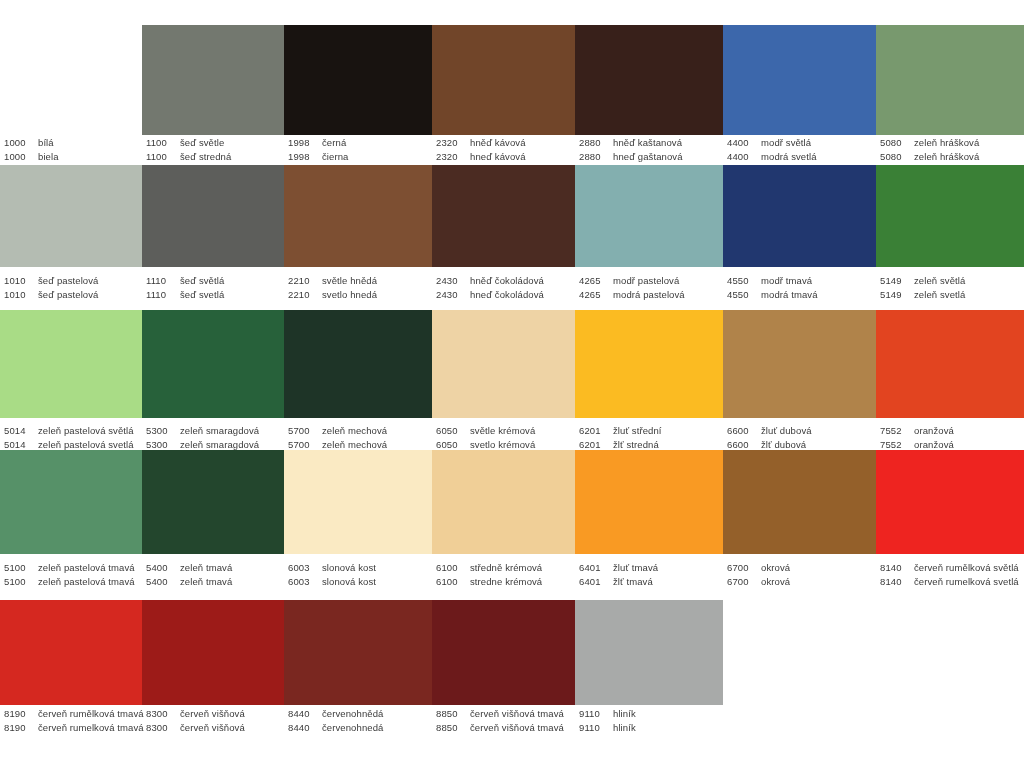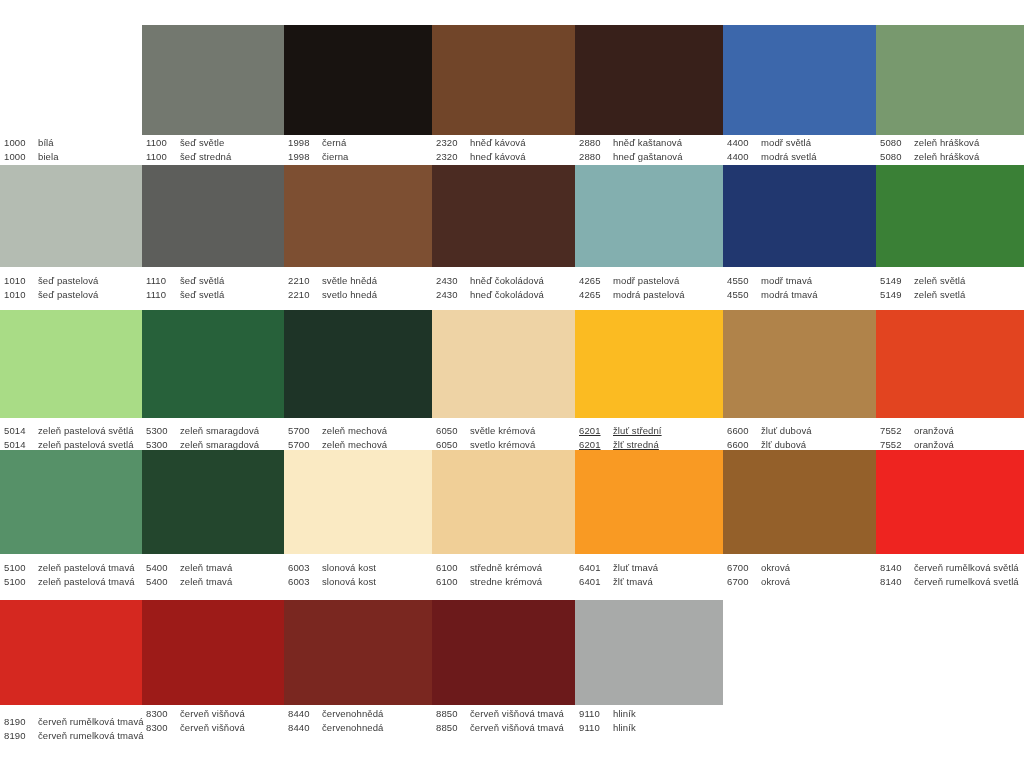--- a/index.html
+++ b/index.html
@@ -283,21 +283,21 @@
       <div class="label-cell" style="width: 143px; flex: 0 0 143px;">
         <div class="label-line">
           <span class="code">6050</span>
           <span class="name">světle krémová</span>
         </div>
         <div class="label-line">
           <span class="code">6050</span>
           <span class="name">svetlo krémová</span>
         </div>
       </div>
-      <div class="label-cell" style="width: 148px; flex: 0 0 148px; text-decoration: underline;">
+      <div class="label-cell" style="width: 148px; flex: 0 0 148px;">
         <div class="label-line">
           <span class="code">6201</span>
           <span class="name">žluť střední</span>
         </div>
         <div class="label-line">
           <span class="code">6201</span>
           <span class="name">žlť stredná</span>
         </div>
       </div>
       <div class="label-cell" style="width: 153px; flex: 0 0 153px;">
@@ -409,21 +409,21 @@
         <div class="swatch" title="červeň rumělková tmavá" style="width: 142px; background: rgb(213, 40, 32);"></div>
         <div class="swatch" title="červeň višňová" style="width: 142px; background: rgb(157, 27, 24);"></div>
         <div class="swatch" title="červenohnědá" style="width: 148px; background: rgb(122, 39, 32);"></div>
         <div class="swatch" title="červeň višňová tmavá" style="width: 143px; background: rgb(108, 26, 27);"></div>
         <div class="swatch" title="hliník" style="width: 148px; background: rgb(168, 170, 169);"></div>
         <div class="swatch" title="" style="width: 153px; background: rgb(255, 255, 255);"></div>
         <div class="swatch" title="" style="width: 148px; background: rgb(255, 255, 255);"></div>
       </div>
     </div>
     <div class="label-strip" style="top: 707px;">
-      <div class="label-cell" style="width: 142px; flex: 0 0 142px; margin-top: 8px;">
+      <div class="label-cell" style="width: 142px; flex: 0 0 142px;">
         <div class="label-line">
           <span class="code">8190</span>
           <span class="name">červeň rumělková tmavá</span>
         </div>
         <div class="label-line">
           <span class="code">8190</span>
           <span class="name">červeň rumelková tmavá</span>
         </div>
       </div>
       <div class="label-cell" style="width: 142px; flex: 0 0 142px;">

